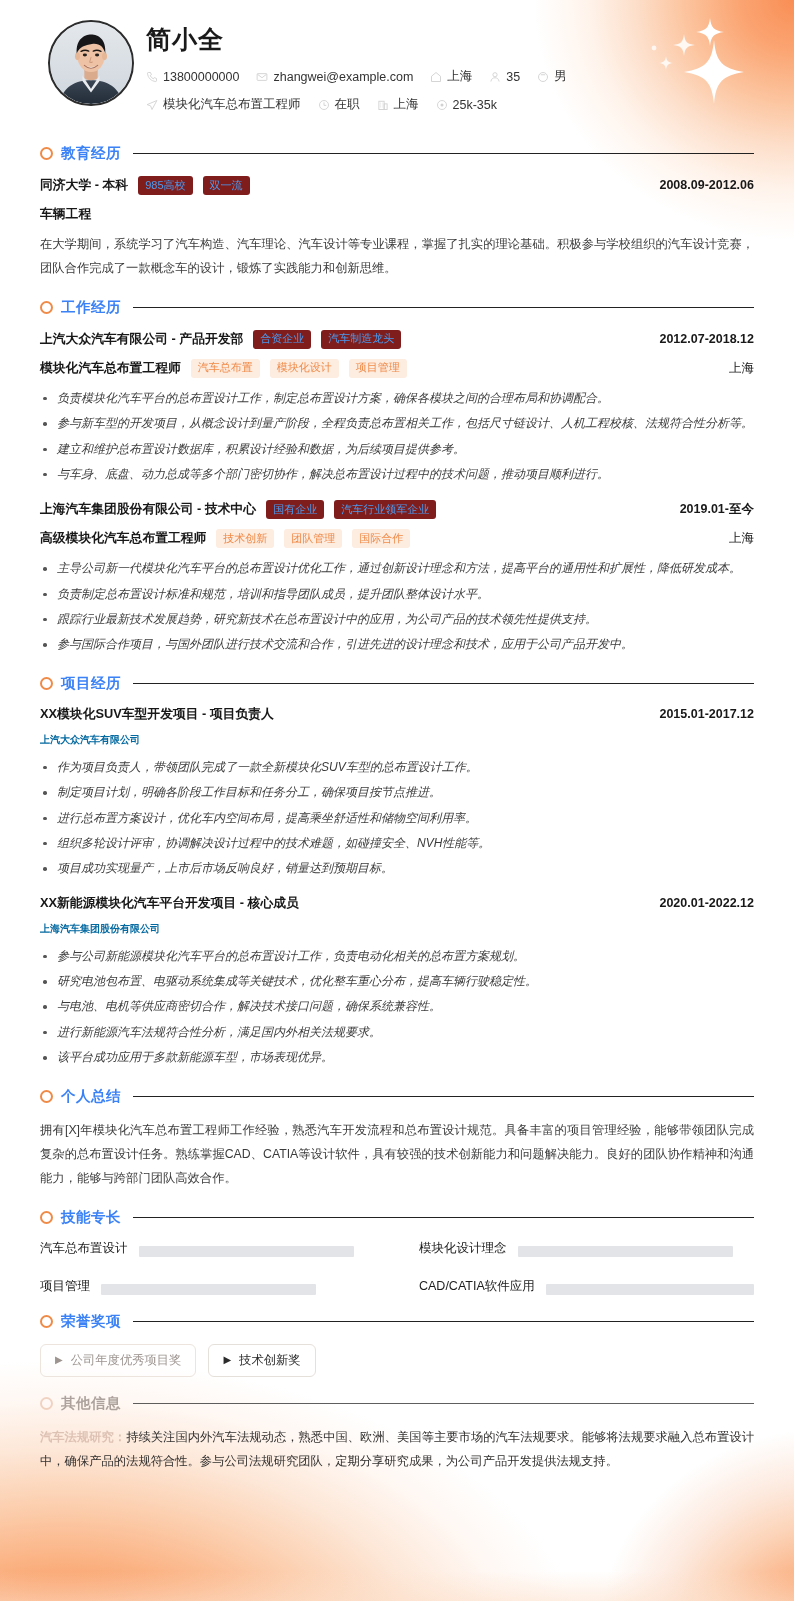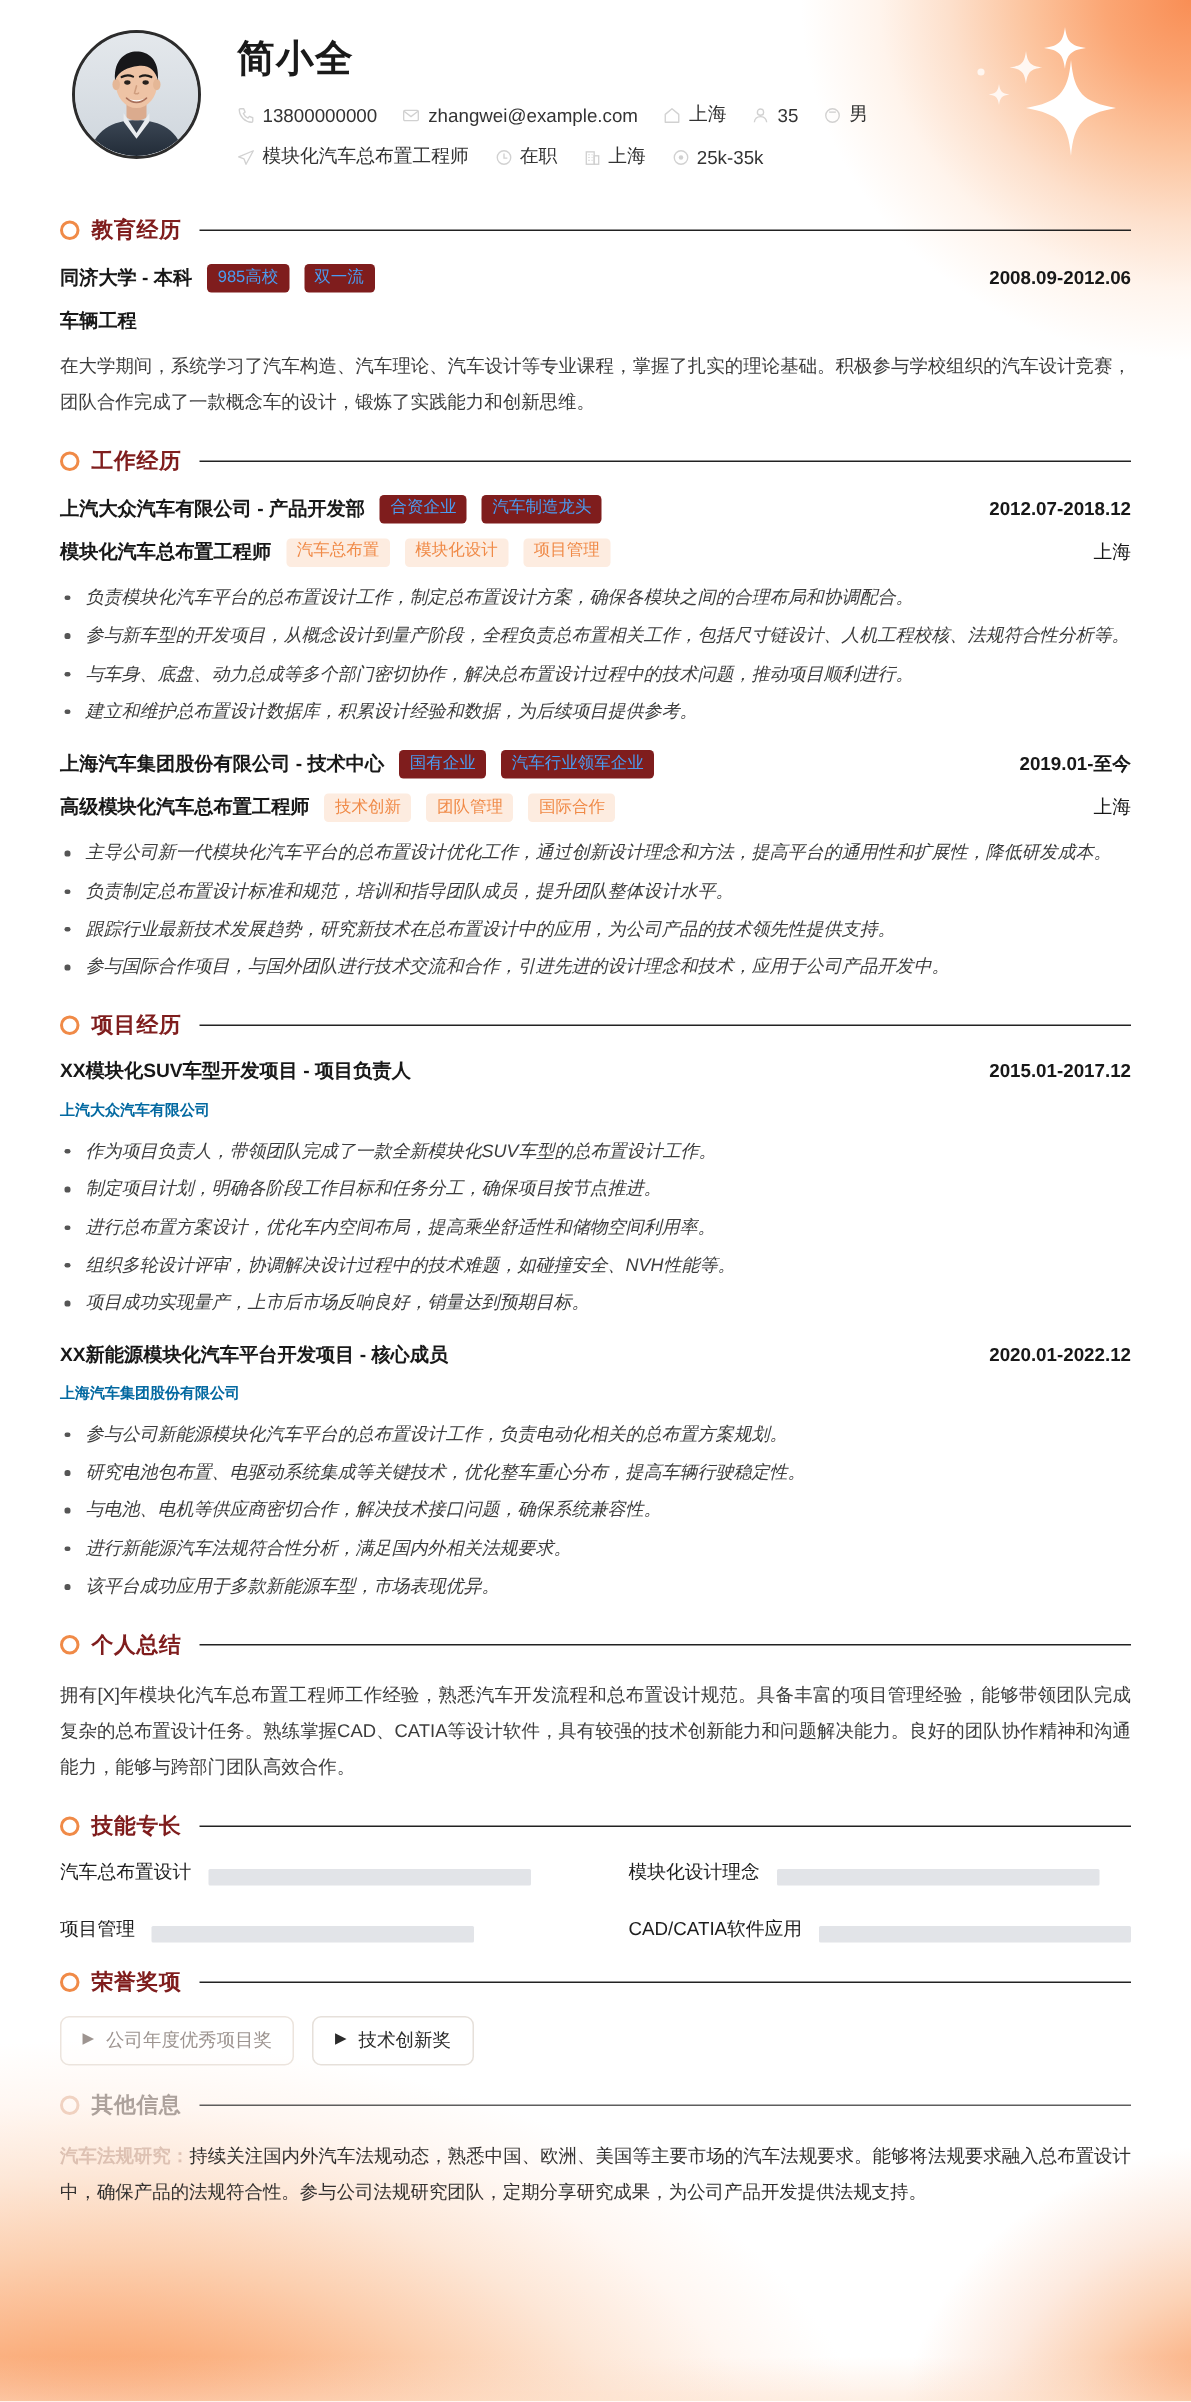--- a/index.html
+++ b/index.html
@@ -50,21 +50,21 @@
     min-height: 120px;
   }
   .avatar-wrap {
     width: 86px; height: 86px; border-radius: 50%;
     border: 2px solid #2c2c2c;
     overflow: hidden; flex: 0 0 auto; margin-top: 4px;
     background: #d8dde3;
     position: relative;
   }
   .avatar-svg { display:block; width: 100%; height: 100%; }
-  .head-main { margin-left: 24px; padding-top: 8px; }
+  .head-main { margin-left: 12px; padding-top: 8px; }
   .cand-name {
     font-size: 25px; font-weight: bold; color: #1a1a1a;
     letter-spacing: 1px; line-height: 1.2;
   }
   .meta-row {
     display: flex; align-items: center; flex-wrap: wrap;
     margin-top: 14px; font-size: 12.5px; color: #3a3a3a;
   }
   .meta-row.second { margin-top: 11px; }
   .meta-item { display: flex; align-items: center; margin-right: 17px; white-space: nowrap; }
@@ -73,21 +73,21 @@
 
   
   .section { margin-top: 17px; }
   .sec-head { display: flex; align-items: center; margin-bottom: 13px; }
   .sec-dot {
     width: 13px; height: 13px; border-radius: 50%;
     border: 2.2px solid #f08a47; margin-right: 8px; flex: 0 0 auto;
     background: rgba(255,255,255,.35);
   }
   .sec-title {
-    font-size: 14.5px; font-weight: bold; color: #7f1d1d;
+    font-size: 14.5px; font-weight: bold; color: #3b82f6;
     white-space: nowrap; margin-right: 12px; letter-spacing: .5px;
   }
   .sec-line { flex: 1 1 auto; height: 1px; background: #222; }
 
   
   .entry { margin-bottom: 14px; }
   .entry:last-child { margin-bottom: 0; }
   .row-flex { display: flex; align-items: baseline; justify-content: space-between; }
   .row-left { display: flex; align-items: center; flex-wrap: wrap; min-width: 0; }
   .org { font-size: 12.8px; font-weight: bold; color: #181818; white-space: nowrap; }
@@ -334,22 +334,22 @@
             <span class="role">模块化汽车总布置工程师</span>
             <span class="tag orange">汽车总布置</span>
             <span class="tag orange">模块化设计</span>
             <span class="tag orange">项目管理</span>
           </div>
           <span class="loc">上海</span>
         </div>
         <ul class="bullets">
           <li>负责模块化汽车平台的总布置设计工作，制定总布置设计方案，确保各模块之间的合理布局和协调配合。</li>
           <li>参与新车型的开发项目，从概念设计到量产阶段，全程负责总布置相关工作，包括尺寸链设计、人机工程校核、法规符合性分析等。</li>
+          <li>建立和维护总布置设计数据库，积累设计经验和数据，为后续项目提供参考。</li>
           <li>与车身、底盘、动力总成等多个部门密切协作，解决总布置设计过程中的技术问题，推动项目顺利进行。</li>
-          <li>建立和维护总布置设计数据库，积累设计经验和数据，为后续项目提供参考。</li>
         </ul>
       </div>
 
       <div class="entry">
         <div class="row-flex">
           <div class="row-left">
             <span class="org">上海汽车集团股份有限公司 - 技术中心</span>
             <span class="tag blue">国有企业</span>
             <span class="tag blue">汽车行业领军企业</span>
           </div>

